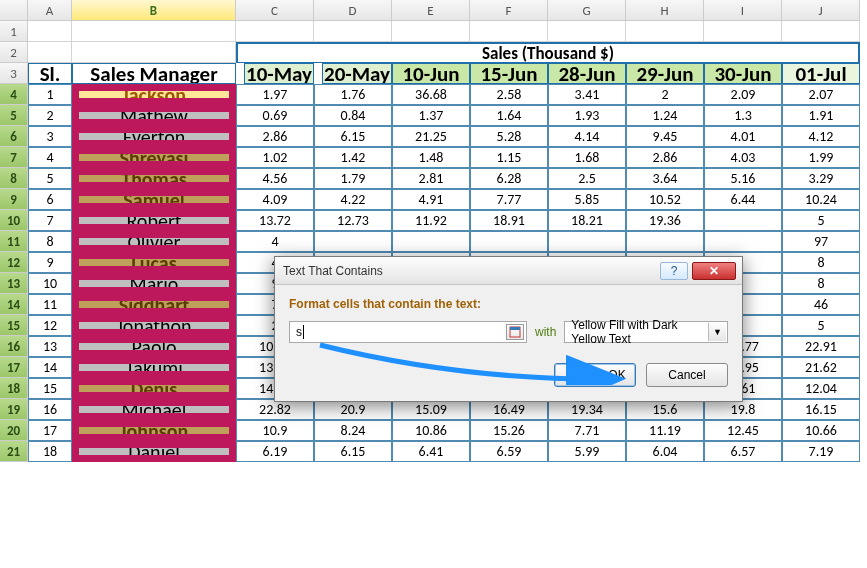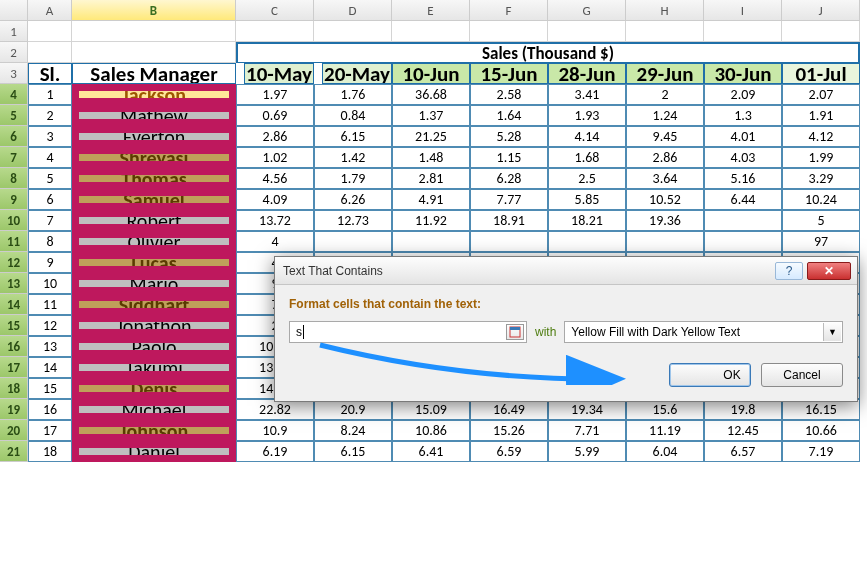--- a/index.html
+++ b/index.html
@@ -100,21 +100,21 @@
   }
   .sl {
     border: 1px solid #4f8bb3;
     background: #fff;
     font-size: 14px;
   }
   .dialog {
     position: absolute;
     left: 274px;
     top: 256px;
-    width: 584px;
+    width: 469px;
     background: #f0f0f0;
     border: 1px solid #7a7a7a;
     box-shadow: 0 4px 18px rgba(0,0,0,0.5);
     font-family: "Segoe UI", Tahoma, sans-serif;
   }
   .dlg-titlebar {
     background: linear-gradient(#fdfdfd,#e4e4e4);
     border-bottom: 1px solid #c5c5c5;
     height: 28px;
     display: flex;
@@ -352,21 +352,21 @@
     <div class="cell data">2.81</div>
     <div class="cell data">6.28</div>
     <div class="cell data">2.5</div>
     <div class="cell data">3.64</div>
     <div class="cell data">5.16</div>
     <div class="cell data">3.29</div>
     <div class="rowhdr green">9</div>
     <div class="cell sl">6</div>
     <div class="cell mgr hl">Samuel</div>
     <div class="cell data">4.09</div>
-    <div class="cell data">6.26</div>
+    <div class="cell data">4.22</div>
     <div class="cell data">4.91</div>
     <div class="cell data">7.77</div>
     <div class="cell data">5.85</div>
     <div class="cell data">10.52</div>
     <div class="cell data">6.44</div>
     <div class="cell data">10.24</div>
     <div class="rowhdr green">10</div>
     <div class="cell sl">7</div>
     <div class="cell mgr">Robert</div>
     <div class="cell data">13.72</div>

